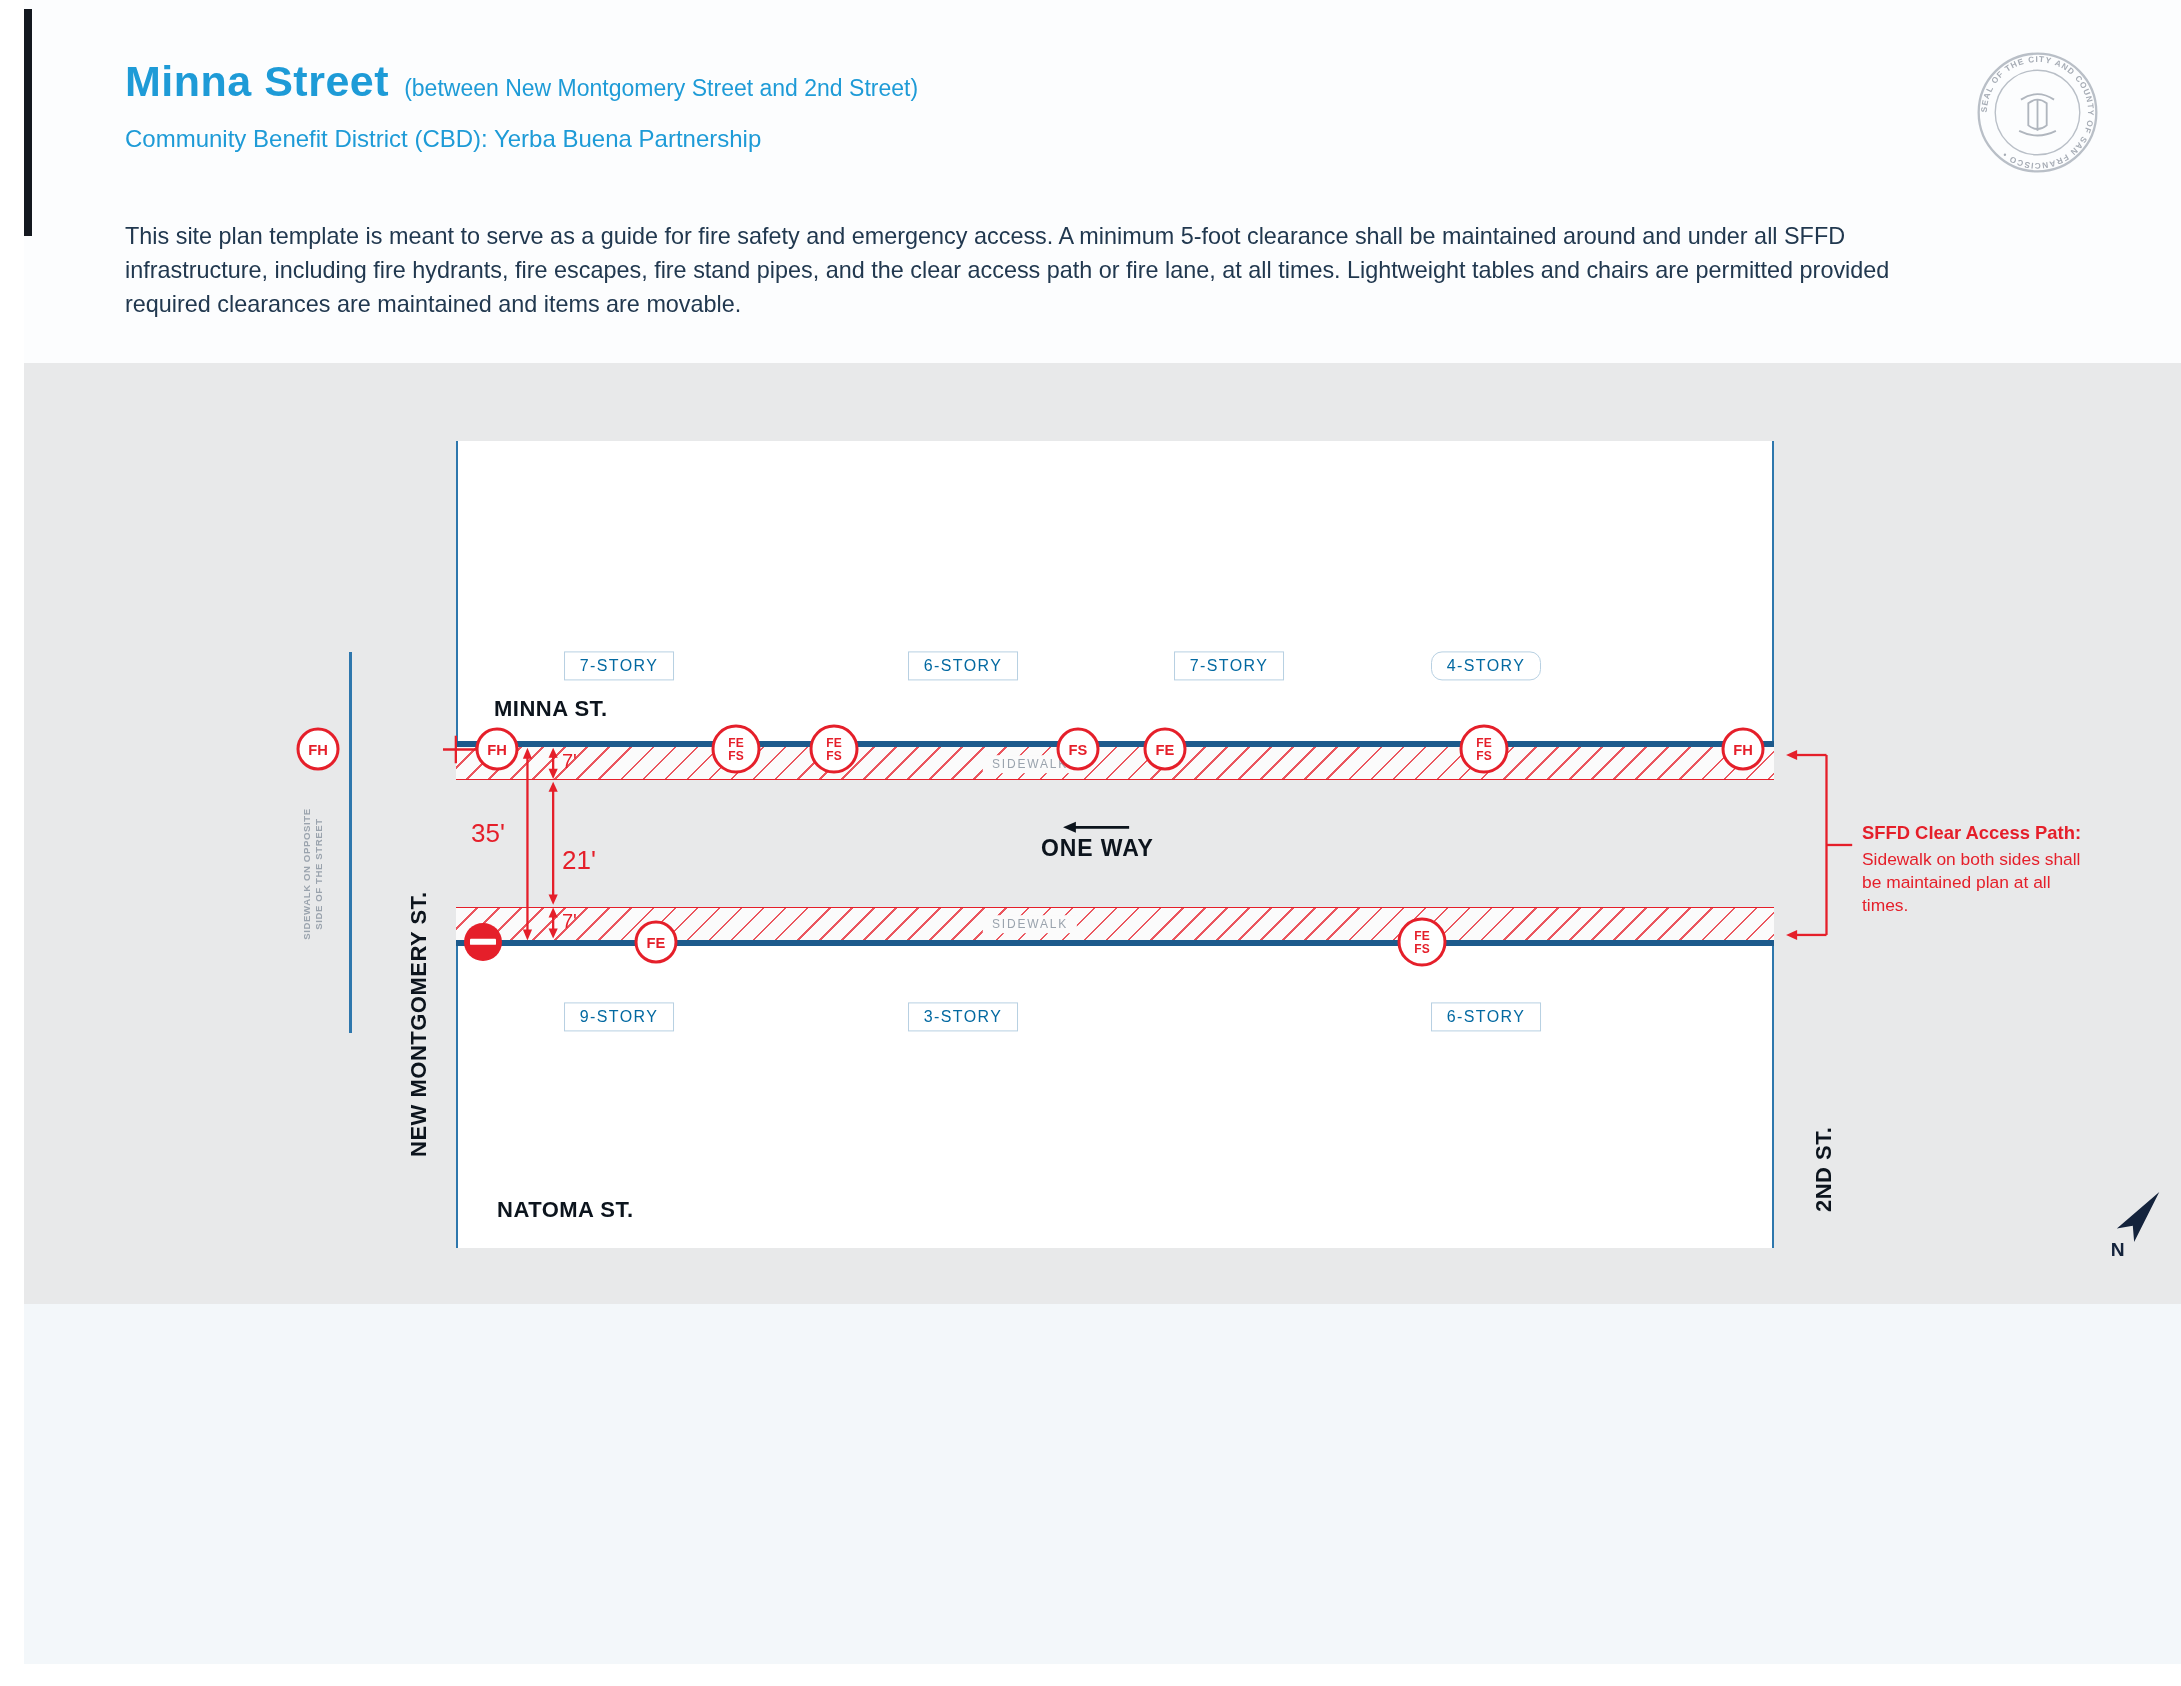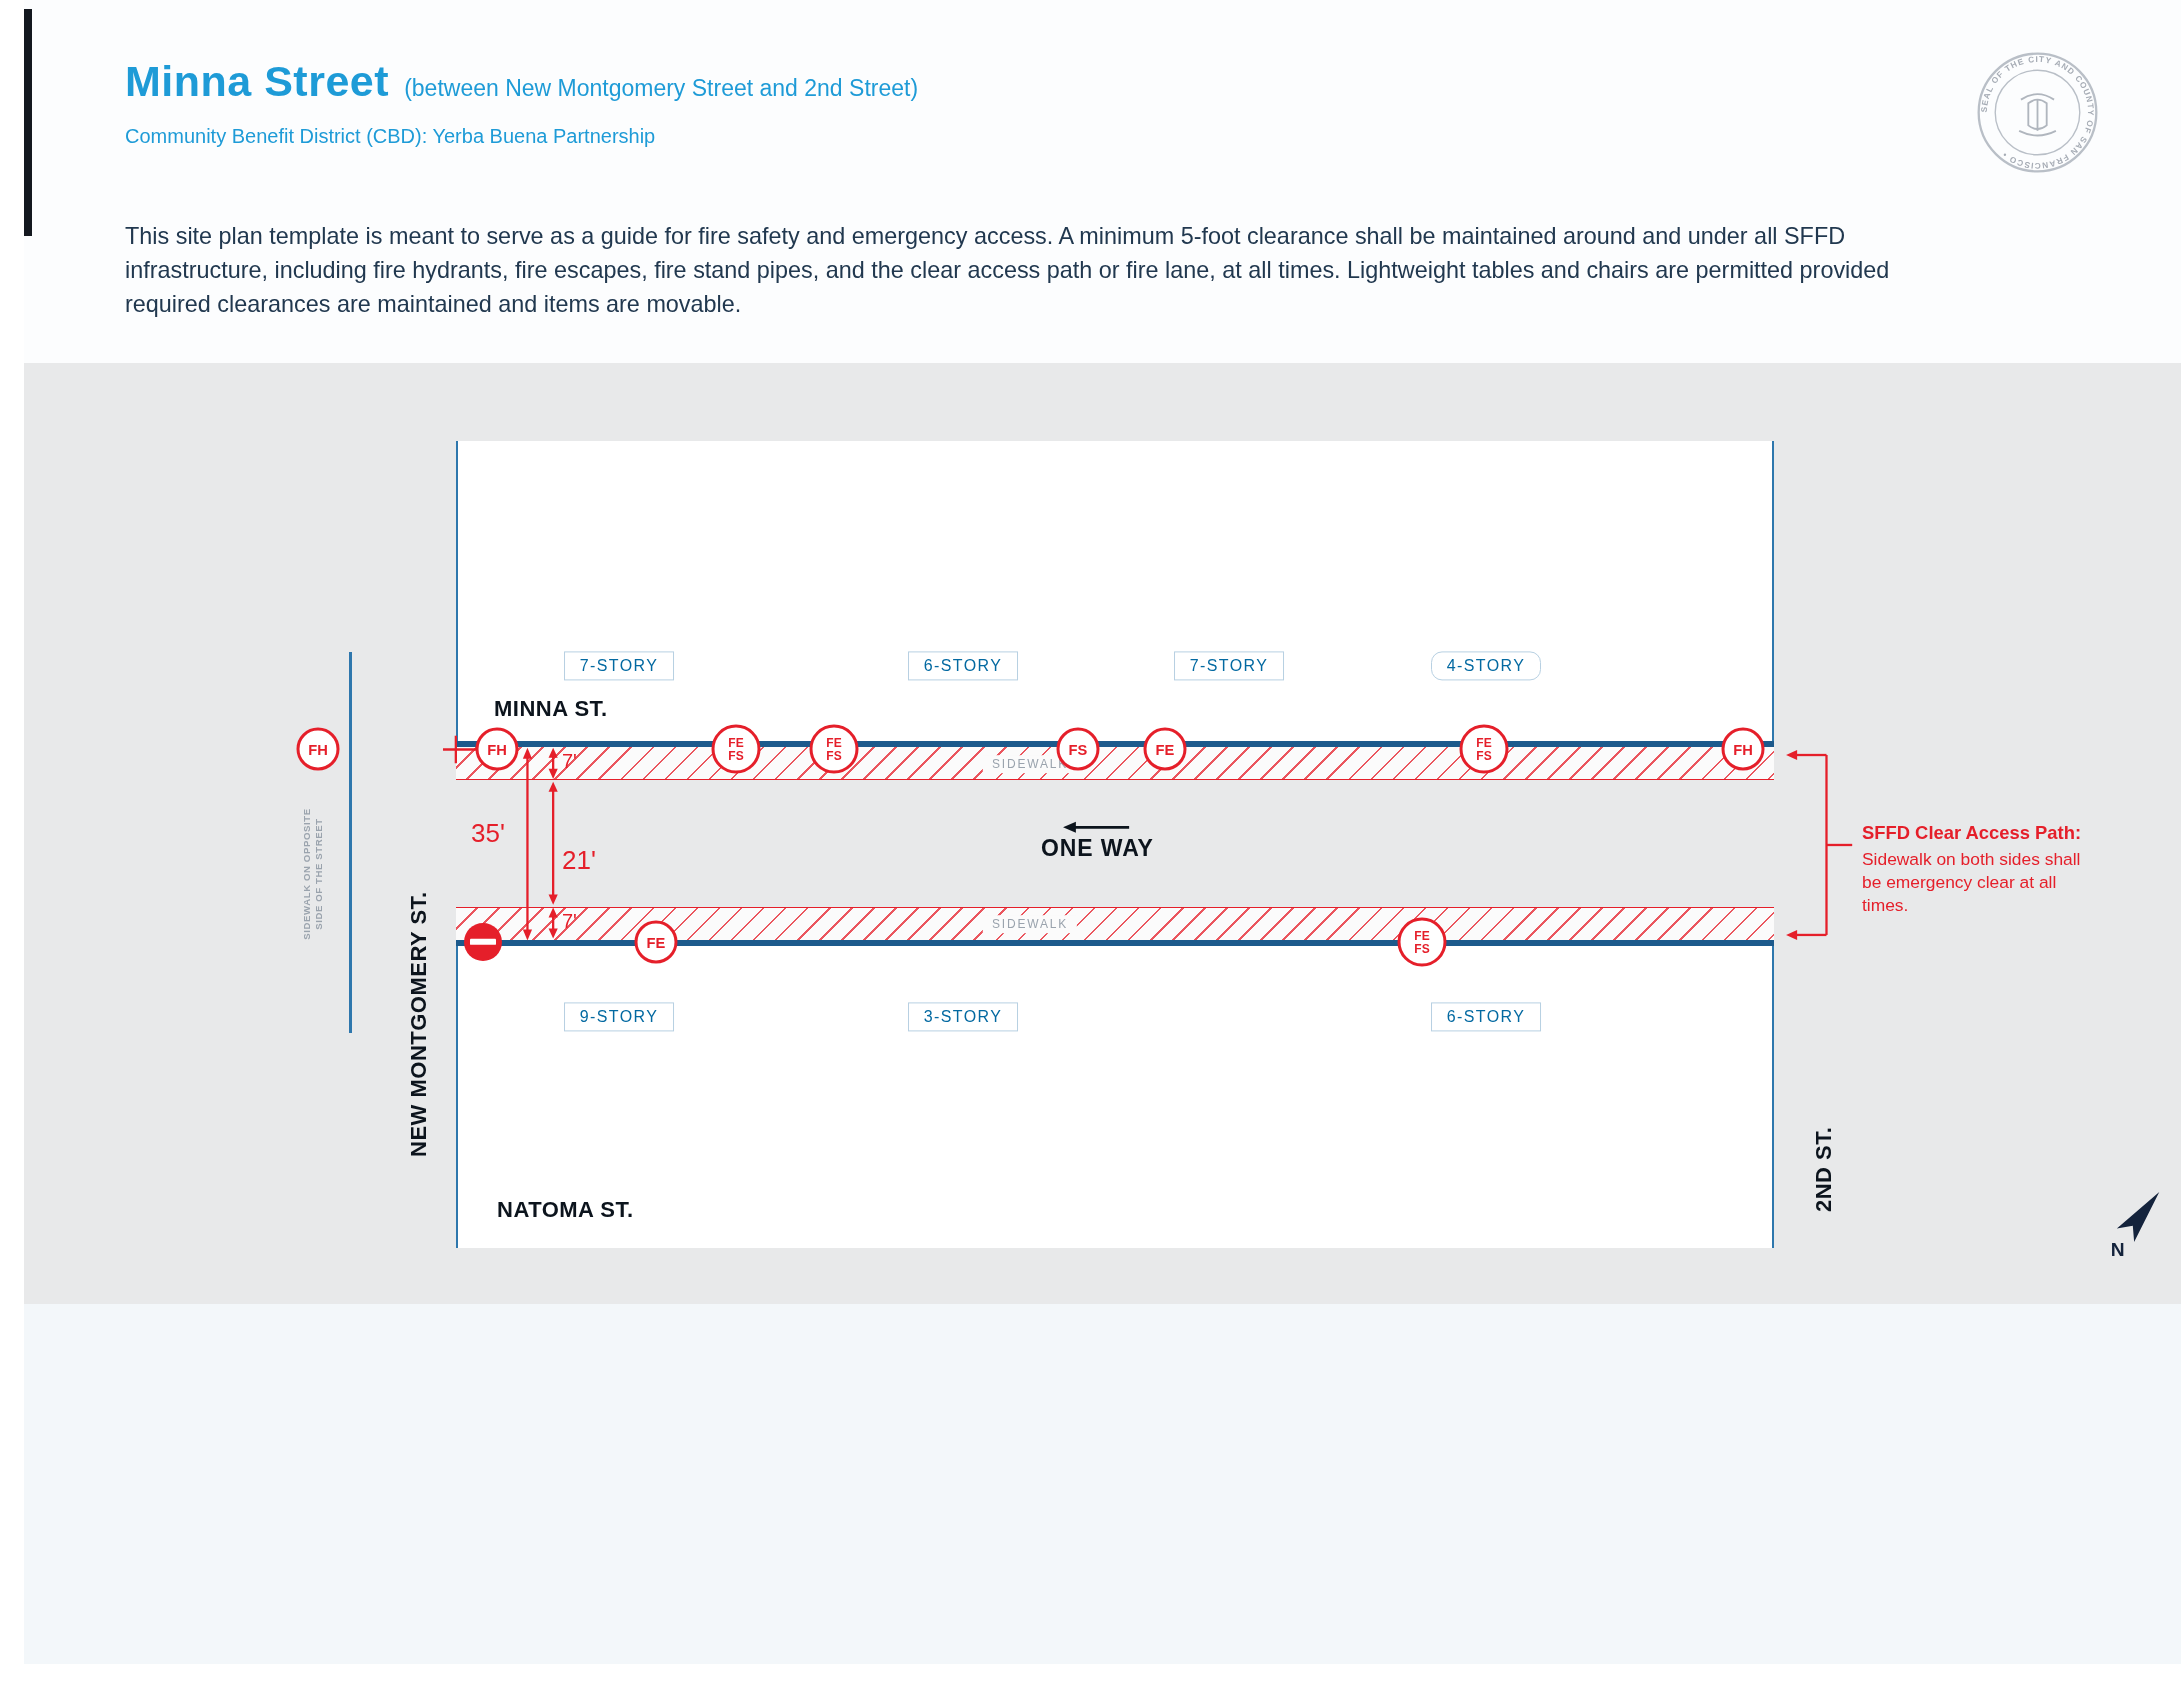--- a/index.html
+++ b/index.html
@@ -5,21 +5,21 @@
   * { margin:0; padding:0; box-sizing:border-box; }
   body { font-family:"Liberation Sans", sans-serif; }
   .page { position:relative; width:2182px; height:1664px; background:#eff3f7; overflow:hidden;margin-left:24px; }
 
   
   .header { position:absolute; left:0; top:0; width:2182px; height:363px; background:#fcfdfe; }
   .left-bar { position:absolute; left:0; top:9.2px; width:8.3px; height:227px; background:#14181f; }
   .title-row { position:absolute; left:101px; top:57px; white-space:nowrap; }
   .title { display:inline; font-size:43px; font-weight:bold; color:#1e9bd7; letter-spacing:0.5px; }
   .title-note { display:inline; font-size:23px; font-weight:500; color:#1e9bd7; margin-left:11px; }
-  .subtitle { position:absolute; left:101px; top:125px; font-size:20px; font-weight:500; color:#1e9bd7; }
+  .subtitle { position:absolute; left:101px; top:125px; font-size:24px; font-weight:500; color:#1e9bd7; }
   .description { position:absolute; left:101px; top:219px; width:1786px; font-size:23.4px; line-height:34px; color:#21384f; font-weight:500; }
   .seal { position:absolute; left:1951px; top:50px; width:125px; height:125px; }
 
   
   .map { position:absolute; left:0; top:363px; width:2182px; height:941px; background:#e8e9ea; }
   .block { position:absolute; background:#ffffff; border-left:2.8px solid #2e77ad; border-right:2.8px solid #2e77ad; }
   .block-top { left:432px; top:78px; width:1318px; height:300px; }
   .block-bottom { left:432px; top:582px; width:1318px; height:303px; }
   .street-line { position:absolute; left:432px; width:1318px; height:5.5px; background:#1d5a8c; z-index:3; }
   .street-line.top { top:378px; }
@@ -192,21 +192,21 @@
       </g>
     </svg>
 
     <div class="dim-label" style="left:538px; top:387px; font-size:20px;">7'</div>
     <div class="dim-label" style="left:538px; top:547px; font-size:20px;">7'</div>
     <div class="dim-label" style="left:447px; top:455px; font-size:26px;">35'</div>
     <div class="dim-label" style="left:538px; top:482px; font-size:26px;">21'</div>
 
     <div class="access-note">
       <div class="access-note-title">SFFD Clear Access Path:</div>
-      <div class="access-note-body">Sidewalk on both sides shall be emergency clear at all times.</div>
+      <div class="access-note-body">Sidewalk on both sides shall be maintained plan at all times.</div>
     </div>
 
     <svg class="north-map" width="64" height="77" viewBox="0 0 70 84">
       <g transform="rotate(38 35 38)" fill="#14233c">
         <polygon points="35,2 47,62 35,49 23,62"></polygon>
       </g>
       <text x="4" y="80" font-size="21" font-weight="bold" fill="#14233c">N</text>
     </svg>
   </div>
 

